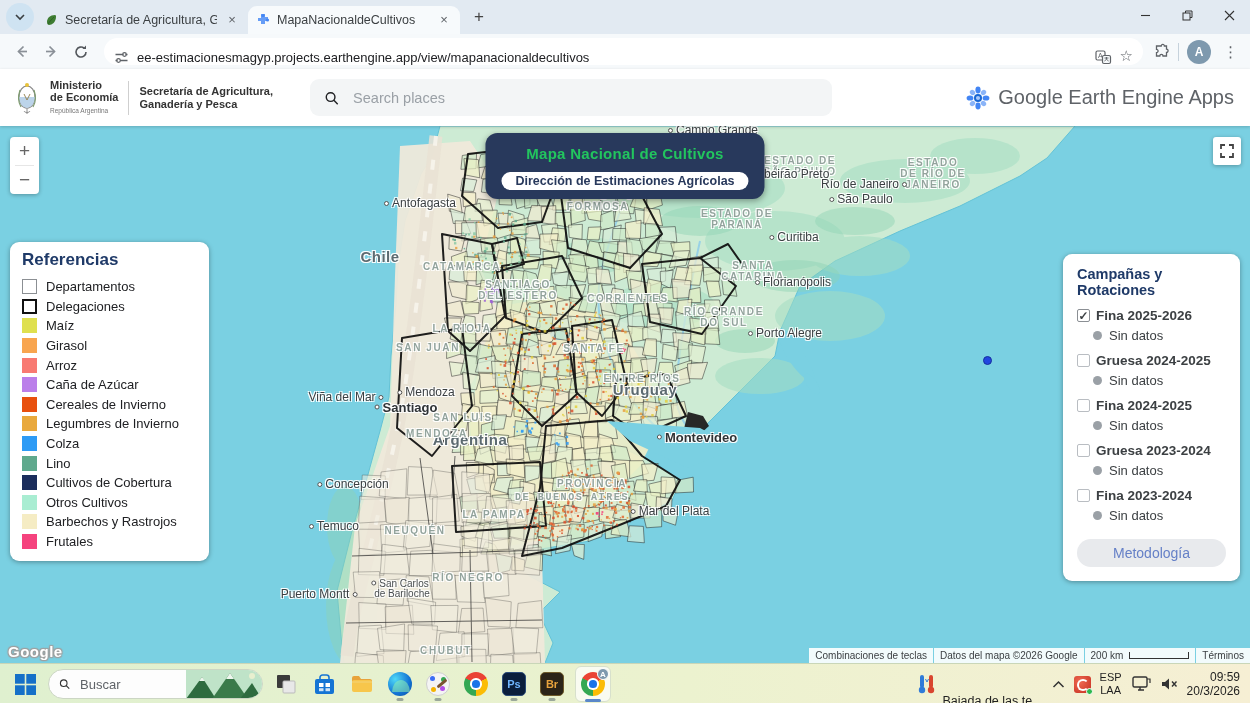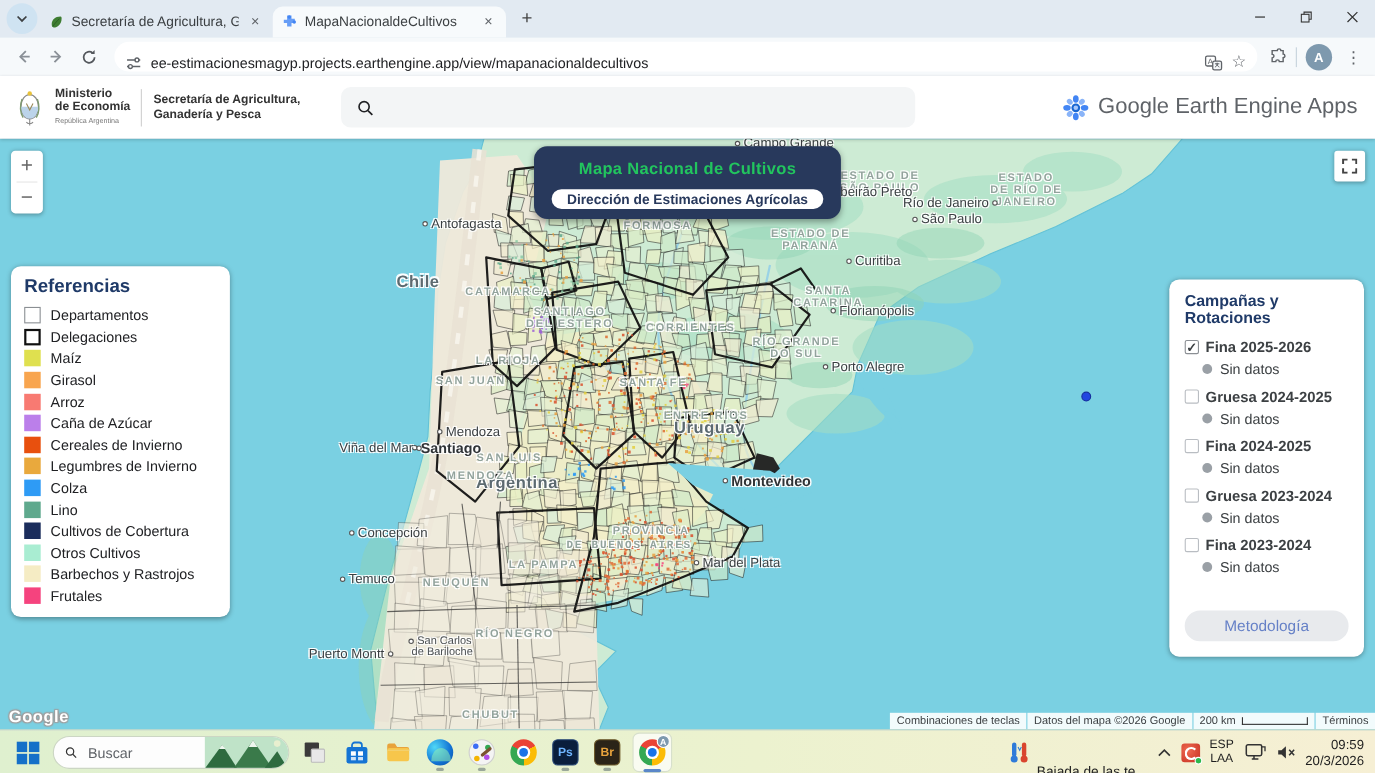--- a/index.html
+++ b/index.html
@@ -85,21 +85,21 @@
 
   .campaigns{right:10px;top:128px;width:177px;padding:12px 14px 14px;}
   .campaigns h2{margin:0 0 4px;font-size:14.5px;color:#1f3a68;}
   .cg{margin-top:10px;}
   .cg .row1{display:flex;align-items:center;gap:6px;font-size:13.5px;font-weight:bold;color:#3c4043;}
   .cbx{width:13px;height:13px;border:1.5px solid #b9bdc2;border-radius:2px;background:#fff;
     display:flex;align-items:center;justify-content:center;font-size:12px;color:#3c4043;flex:0 0 13px;}
   .cbx.checked{border-color:#8b8f94;}
   .cg .row2{display:flex;align-items:center;gap:7px;margin:5px 0 0 16px;font-size:13px;color:#3c4043;}
   .cg .bullet{width:9px;height:9px;border-radius:50%;background:#9aa0a6;flex:0 0 9px;}
-  .metodologia{margin-top:32px;height:28px;border-radius:14px;background:#e8eaed;color:#6580c7;
+  .metodologia{margin-top:16px;height:28px;border-radius:14px;background:#e8eaed;color:#6580c7;
     font-size:14px;display:flex;align-items:center;justify-content:center;}
 
   .glogo{position:absolute;left:8px;bottom:3px;z-index:6;font-size:15px;font-weight:bold;color:#fff;
     letter-spacing:.5px;
     text-shadow:0 0 2px #9c9c9c,-1px -1px 1px #a0a0a0,1px 1px 1px #a0a0a0,1px -1px 1px #a0a0a0,-1px 1px 1px #a0a0a0;}
   .attrib{position:absolute;right:0;bottom:0;display:flex;z-index:6;font-size:10px;color:#3c4043;}
   .attrib>div{background:rgba(255,255,255,.9);padding:2px 6px;margin-left:1px;display:flex;align-items:center;}
   .scalebar{width:60px;height:7px;border:1.5px solid #333;border-top:none;margin-left:6px;}
   .bluedot{position:absolute;left:983px;top:230px;width:9px;height:9px;border-radius:50%;
     background:#2146e0;border:1.5px solid #152f9e;z-index:4;}
@@ -252,20 +252,21 @@
     <div class="sec">
       <span>Secretaría de Agricultura,</span><br>
       <span>Ganadería y Pesca</span>
     </div>
   </div>
   <div class="searchbox">
     <svg width="16" height="16" viewBox="0 0 16 16">
         <circle cx="7" cy="7" r="4.6" fill="none" stroke="#202124" stroke-width="1.5"></circle>
         <path d="M10.5 10.5L14.5 14.5" stroke="#202124" stroke-width="1.5"></path>
       </svg>
+    <input placeholder="Search places" style="">
   </div>
   <div class="brand">
     <svg width="24" height="24" viewBox="0 0 24 24">
       <g fill="#4285f4">
           <ellipse cx="12" cy="4" rx="2.6" ry="3.4"></ellipse>
           <ellipse cx="12" cy="20" rx="2.6" ry="3.4"></ellipse>
           <ellipse cx="4" cy="12" rx="3.4" ry="2.6"></ellipse>
           <ellipse cx="20" cy="12" rx="3.4" ry="2.6"></ellipse>
         </g>
       <g fill="#8ab4f8">
@@ -1585,21 +1586,21 @@
         <b>Montevideo</b>
       </span>
       <span class="mlbl city" style="left: 670px; top: 385px;">
         <i class="dot"></i>
         <b>Mar del Plata</b>
       </span>
       <span class="mlbl city-b" style="left: 406px; top: 281px;">
         <i class="dot"></i>
         <b>Santiago</b>
       </span>
-      <span class="mlbl city" style="left: 346px; top: 281px; justify-content: flex-end;">
+      <span class="mlbl city" style="left: 346px; top: 271px; justify-content: flex-end;">
         <b>Viña del Mar</b>
         <i class="dot"></i>
       </span>
       <span class="mlbl city" style="left: 426px; top: 266px;">
         <i class="dot"></i>
         <b>Mendoza</b>
       </span>
       <span class="mlbl city" style="left: 353px; top: 358px;">
         <i class="dot"></i>
         <b>Concepción</b>

